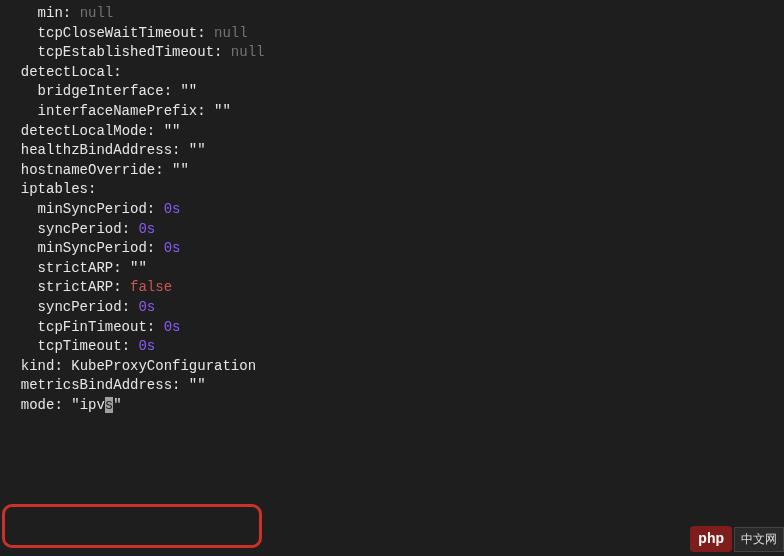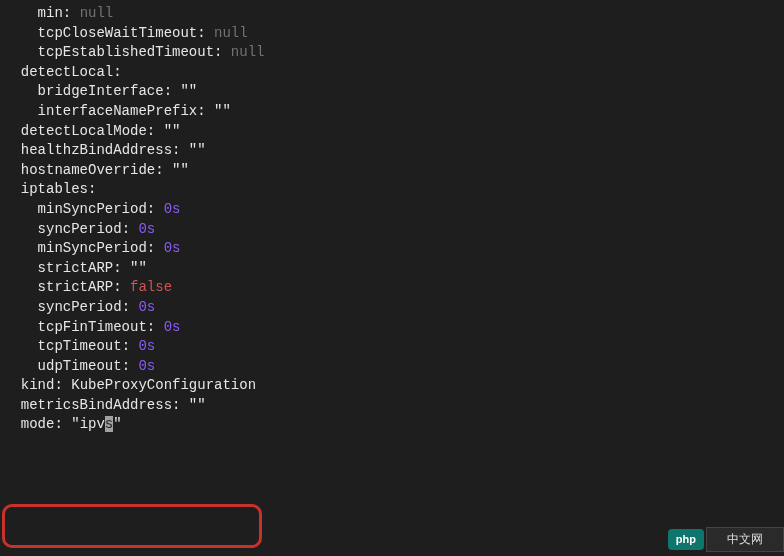--- a/index.html
+++ b/index.html
@@ -40,34 +40,34 @@
   }
   .watermark {
     position: absolute;
     right: 0;
     bottom: 4px;
     display: flex;
     align-items: center;
     gap: 2px;
   }
   .wm-php {
-    background: #0f766e;
+    background: #7f1d1d;
     color: #fff;
     font-family: Arial, sans-serif;
     font-weight: bold;
-    font-size: 11px;
+    font-size: 14px;
     padding: 3px 8px;
     border-radius: 4px;
   }
   .wm-cn {
     background: #2a2a2a;
     color: #ddd;
     font-family: Arial, sans-serif;
     font-size: 12px;
-    padding: 3px 20px;
+    padding: 3px 6px;
     border: 1px solid #444;
   }
 </style>
 </head>
 <body>
 
 <div id="code-container">
     <div class="code-line">    <span class="key">min</span><span class="colon">:</span> <span class="null">null</span></div>
     <div class="code-line">    <span class="key">tcpCloseWaitTimeout</span><span class="colon">:</span> <span class="null">null</span></div>
     <div class="code-line">    <span class="key">tcpEstablishedTimeout</span><span class="colon">:</span> <span class="null">null</span></div>
@@ -79,21 +79,20 @@
     <div class="code-line">  <span class="key">hostnameOverride</span><span class="colon">:</span> <span class="str">""</span></div>
     <div class="code-line">  <span class="key">iptables</span><span class="colon">:</span></div>
     <div class="code-line">    <span class="key">minSyncPeriod</span><span class="colon">:</span> <span class="num">0s</span></div>
     <div class="code-line">    <span class="key">syncPeriod</span><span class="colon">:</span> <span class="num">0s</span></div>
     <div class="code-line">    <span class="key">minSyncPeriod</span><span class="colon">:</span> <span class="num">0s</span></div>
     <div class="code-line">    <span class="key">strictARP</span><span class="colon">:</span> <span class="str">""</span></div>
     <div class="code-line">    <span class="key">strictARP</span><span class="colon">:</span> <span class="false">false</span></div>
     <div class="code-line">    <span class="key">syncPeriod</span><span class="colon">:</span> <span class="num">0s</span></div>
     <div class="code-line">    <span class="key">tcpFinTimeout</span><span class="colon">:</span> <span class="num">0s</span></div>
     <div class="code-line">    <span class="key">tcpTimeout</span><span class="colon">:</span> <span class="num">0s</span></div>
-    <div class="code-line">    <span class="key">udpTimeout</span><span class="colon">:</span> <span class="num">0s</span></div>
     <div class="code-line">  <span class="key">kind</span><span class="colon">:</span> <span class="str">KubeProxyConfiguration</span></div>
     <div class="code-line">  <span class="key">metricsBindAddress</span><span class="colon">:</span> <span class="str">""</span></div>
     <div class="code-line">  <span class="key">mode</span><span class="colon">:</span> <span class="str">"ipv</span><span class="cursor-block">s</span><span class="str">"</span></div>
   </div>
 
 <div class="highlight-box"></div>
 
 <div class="watermark">
   <span class="wm-php">php</span>
   <span class="wm-cn">中文网</span>

